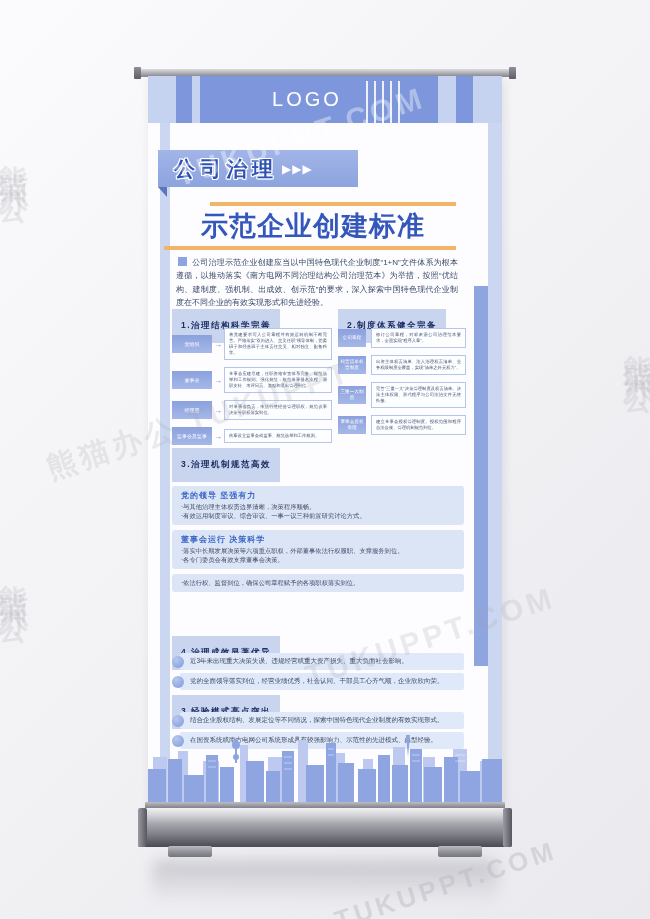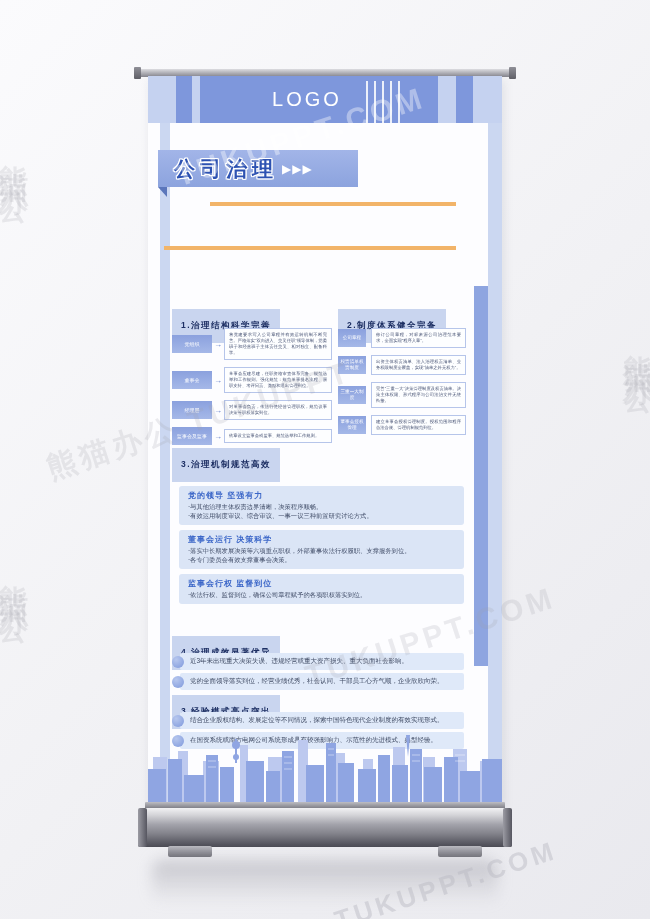--- a/index.html
+++ b/index.html
@@ -55,21 +55,21 @@
     background:linear-gradient(180deg,#8ba1de,#a5b8e8);color:#fff;font-size:5px;line-height:6.5px;padding:2px 1px;box-sizing:border-box;}
   .colR .fl-label{flex:0 0 28px;font-size:4.6px;}
   .fl-arrow{flex:0 0 auto;font-size:8px;color:#5b79c8;margin:0 2px;}
   .colR .fl-gap{flex:0 0 5px;}
   .fl-desc{flex:1;border:1px solid #b6c5ea;background:#fdfeff;font-size:4.3px;line-height:6px;color:#465273;
     padding:3px 4px;text-align:justify;}
   
   .subtitle{left:24px;top:390px;width:296px;font-size:9px;color:#4e4e58;letter-spacing:.5px;
     background:linear-gradient(180deg,rgba(0,0,0,0) 45%,#fbdcb4 45%);padding:2px 2px 3px 4px;box-sizing:border-box;}
   .cards{left:24px;top:410px;width:292px;}
-  .card{background:#dbe5f6;border-radius:3px;padding:4px 9px 5px;margin-bottom:5px;margin-left:7px;}
+  .card{background:#dbe5f6;border-radius:3px;padding:4px 9px 5px;margin-bottom:5px;}
   .card-title{font-size:8px;font-weight:bold;color:#3b66c8;letter-spacing:1px;margin-bottom:1px;}
   .card-line{font-size:6.3px;line-height:9px;color:#414d68;}
   
   .brow{left:24px;width:292px;height:15px;display:flex;align-items:center;}
   .bdot{width:12px;height:12px;border-radius:50%;background:radial-gradient(circle at 35% 30%,#b7c7ee,#7f99dc);
     flex:0 0 12px;position:relative;z-index:2;}
   .bstrip{flex:1;margin-left:-4px;background:#dfe9f9;border-radius:2px;font-size:6.5px;color:#3f4a63;
     padding:4px 6px 4px 10px;}
   
   .sky{left:0;bottom:0;width:354px;height:74px;}
@@ -115,22 +115,24 @@
   <div class="abs stripeR"></div>
   <div class="abs accentR"></div>
 
   <div class="abs ribbon">
     <span class="ribbon-title">公司治理</span>
     <span class="ribbon-arrows">▶▶▶</span>
   </div>
   <div class="abs fold"></div>
 
   <div class="abs oline1"></div>
+  <div class="abs main-title">示范企业创建标准</div>
   <div class="abs oline2"></div>
 
+  <div class="abs intro"><span class="psq"></span><span>公司治理示范企业创建应当以中国特色现代企业制度“1+N”文件体系为根本遵循，以推动落实《南方电网不同治理结构公司治理范本》为举措，按照“优结构、建制度、强机制、出成效、创示范”的要求，深入探索中国特色现代企业制度在不同企业的有效实现形式和先进经验。</span></div>
 
   <div class="abs" style="left:24px;top:233px;">
     <span class="secbar">1.治理结构科学完善</span>
   </div>
   <div class="abs" style="left:190px;top:233px;">
     <span class="secbar">2.制度体系健全完备</span>
   </div>
 
   <div class="abs colL">
     <div class="frow">
@@ -187,21 +189,20 @@
       <div class="card-title">党的领导 坚强有力</div>
       <div class="card-line">·与其他治理主体权责边界清晰，决策程序顺畅。</div>
       <div class="card-line">·有效运用制度审议、综合审议、一事一议三种前置研究讨论方式。</div>
     </div>
     <div class="card">
       <div class="card-title">董事会运行 决策科学</div>
       <div class="card-line">·落实中长期发展决策等六项重点职权，外部董事依法行权履职、支撑服务到位。</div>
       <div class="card-line">·各专门委员会有效支撑董事会决策。</div>
     </div>
     <div class="card">
-      <div class="card-title">监事会行权 监督到位</div>
       <div class="card-line">·依法行权、监督到位，确保公司章程赋予的各项职权落实到位。</div>
     </div>
   </div>
 
   <div class="abs" style="left:24px;top:560px;text-decoration:underline;">
     <span class="secbar">4.治理成效显著优异</span>
   </div>
   <div class="abs brow" style="top:578px;">
     <div class="bdot"></div>
     <div class="bstrip">近3年未出现重大决策失误、违规经营或重大资产损失、重大负面社会影响。</div>

